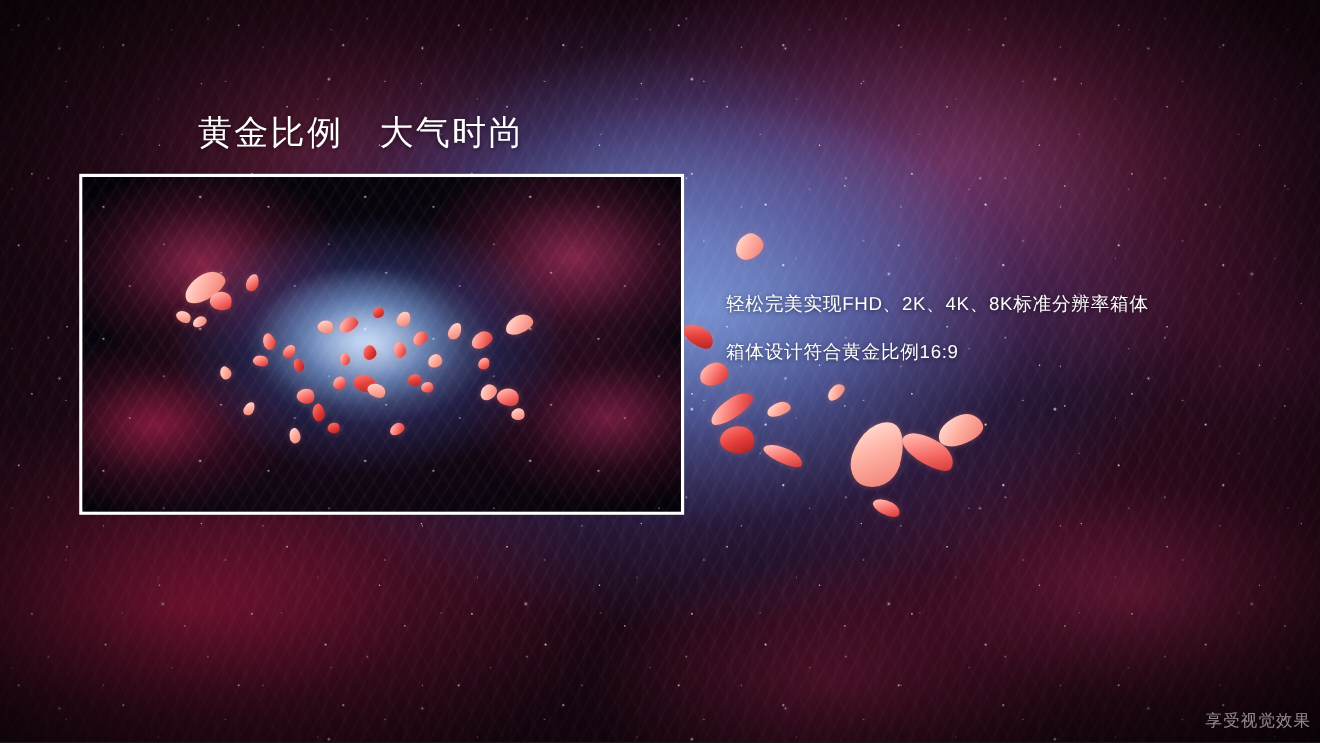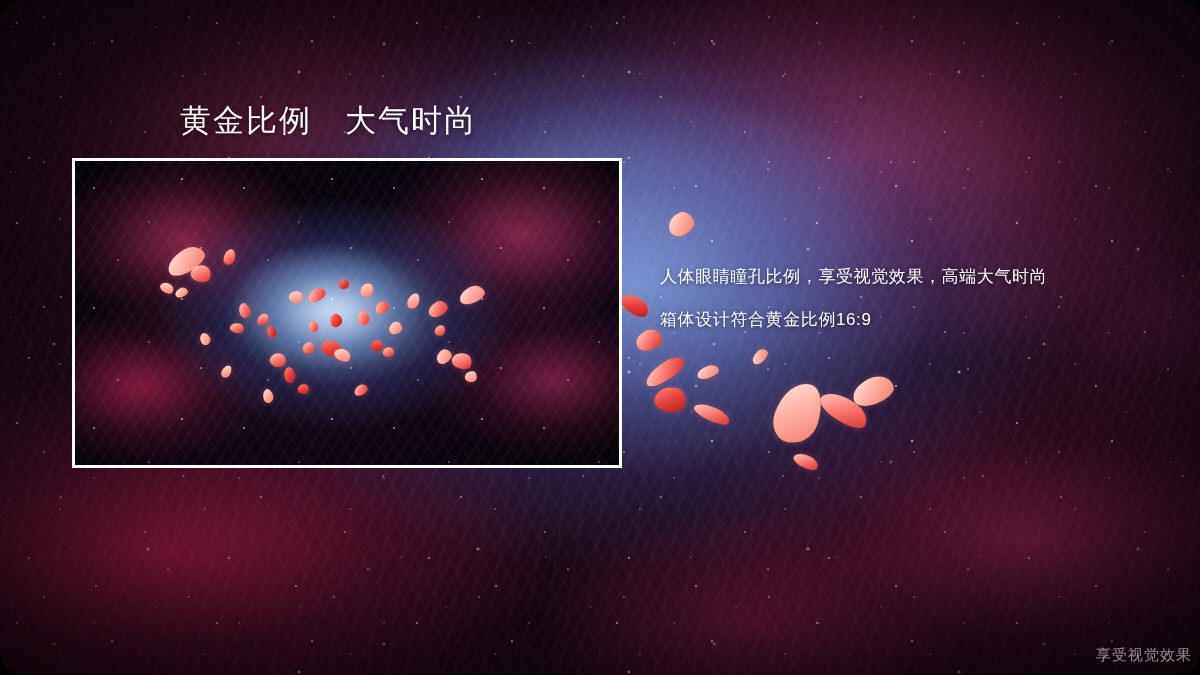--- a/index.html
+++ b/index.html
@@ -7,21 +7,20 @@
     padding: 0;
     background: #000;
   }
   #slide {
     position: relative;
     width: 1200px;
     height: 675px;
     overflow: hidden;
     background: #0a0308;
     font-family: "Liberation Sans", "DejaVu Sans", sans-serif;
-    border-radius: 24px;
   }
 
   
   .bg-layer {
     position: absolute;
     inset: 0;
     pointer-events: none;
   }
   #bg-base {
     background:
@@ -254,18 +253,18 @@
         <div class="petal pale" style="left: 390px; top: 210px; width: 12px; height: 11px; transform: rotate(12deg);"></div>
         <div class="petal pale" style="left: 125px; top: 172px; width: 10px; height: 12px; transform: rotate(-34deg);"></div>
         <div class="petal pale" style="left: 147px; top: 204px; width: 9px; height: 13px; transform: rotate(24deg);"></div>
         <div class="petal pale" style="left: 188px; top: 228px; width: 10px; height: 14px; transform: rotate(-16deg);"></div>
         <div class="petal deep" style="left: 223px; top: 223px; width: 11px; height: 10px; transform: rotate(18deg);"></div>
         <div class="petal" style="left: 279px; top: 224px; width: 14px; height: 10px; transform: rotate(-24deg);"></div>
       </div>
   </div>
 
   <div id="body-text">
-    <div class="body-line">人体眼睛瞳孔比例，享受视觉效果，高端大气时尚</div>
+    <div class="body-line">轻松完美实现FHD、2K、4K、8K标准分辨率箱体</div>
     <div class="body-line">箱体设计符合黄金比例16:9</div>
   </div>
 
   <div id="watermark">享受视觉效果</div>
 </div>
 
 </body></html>

